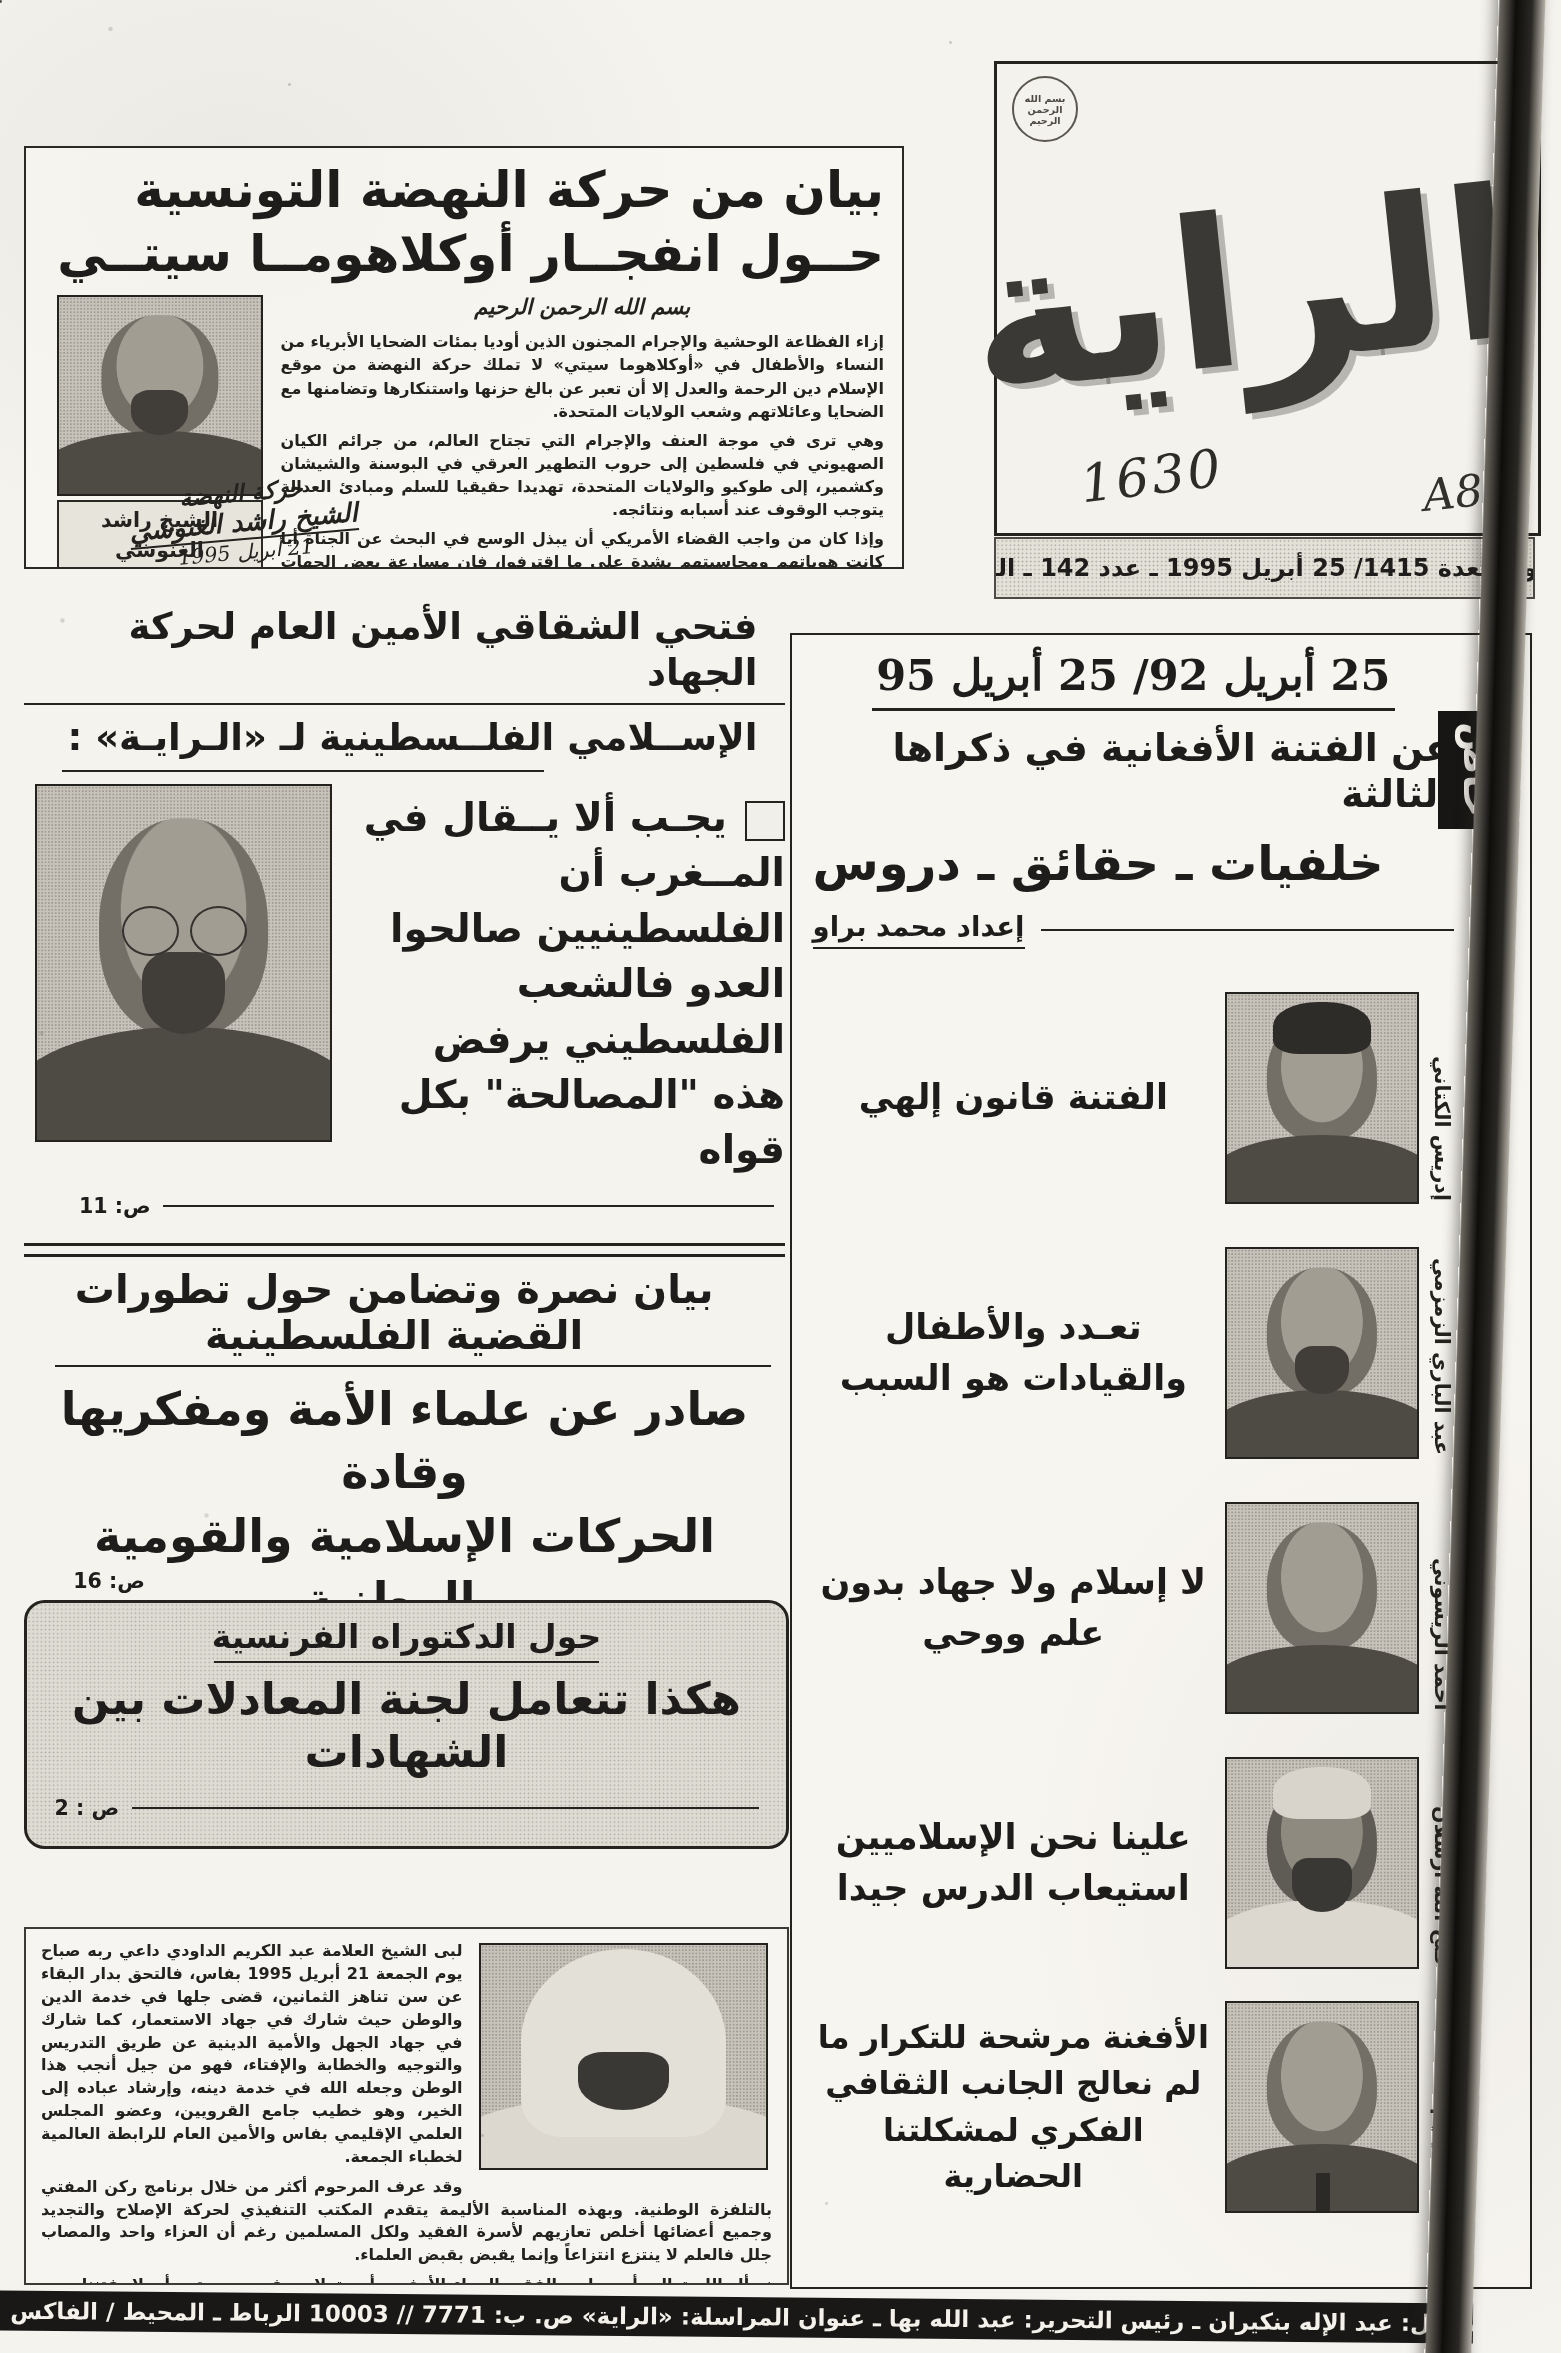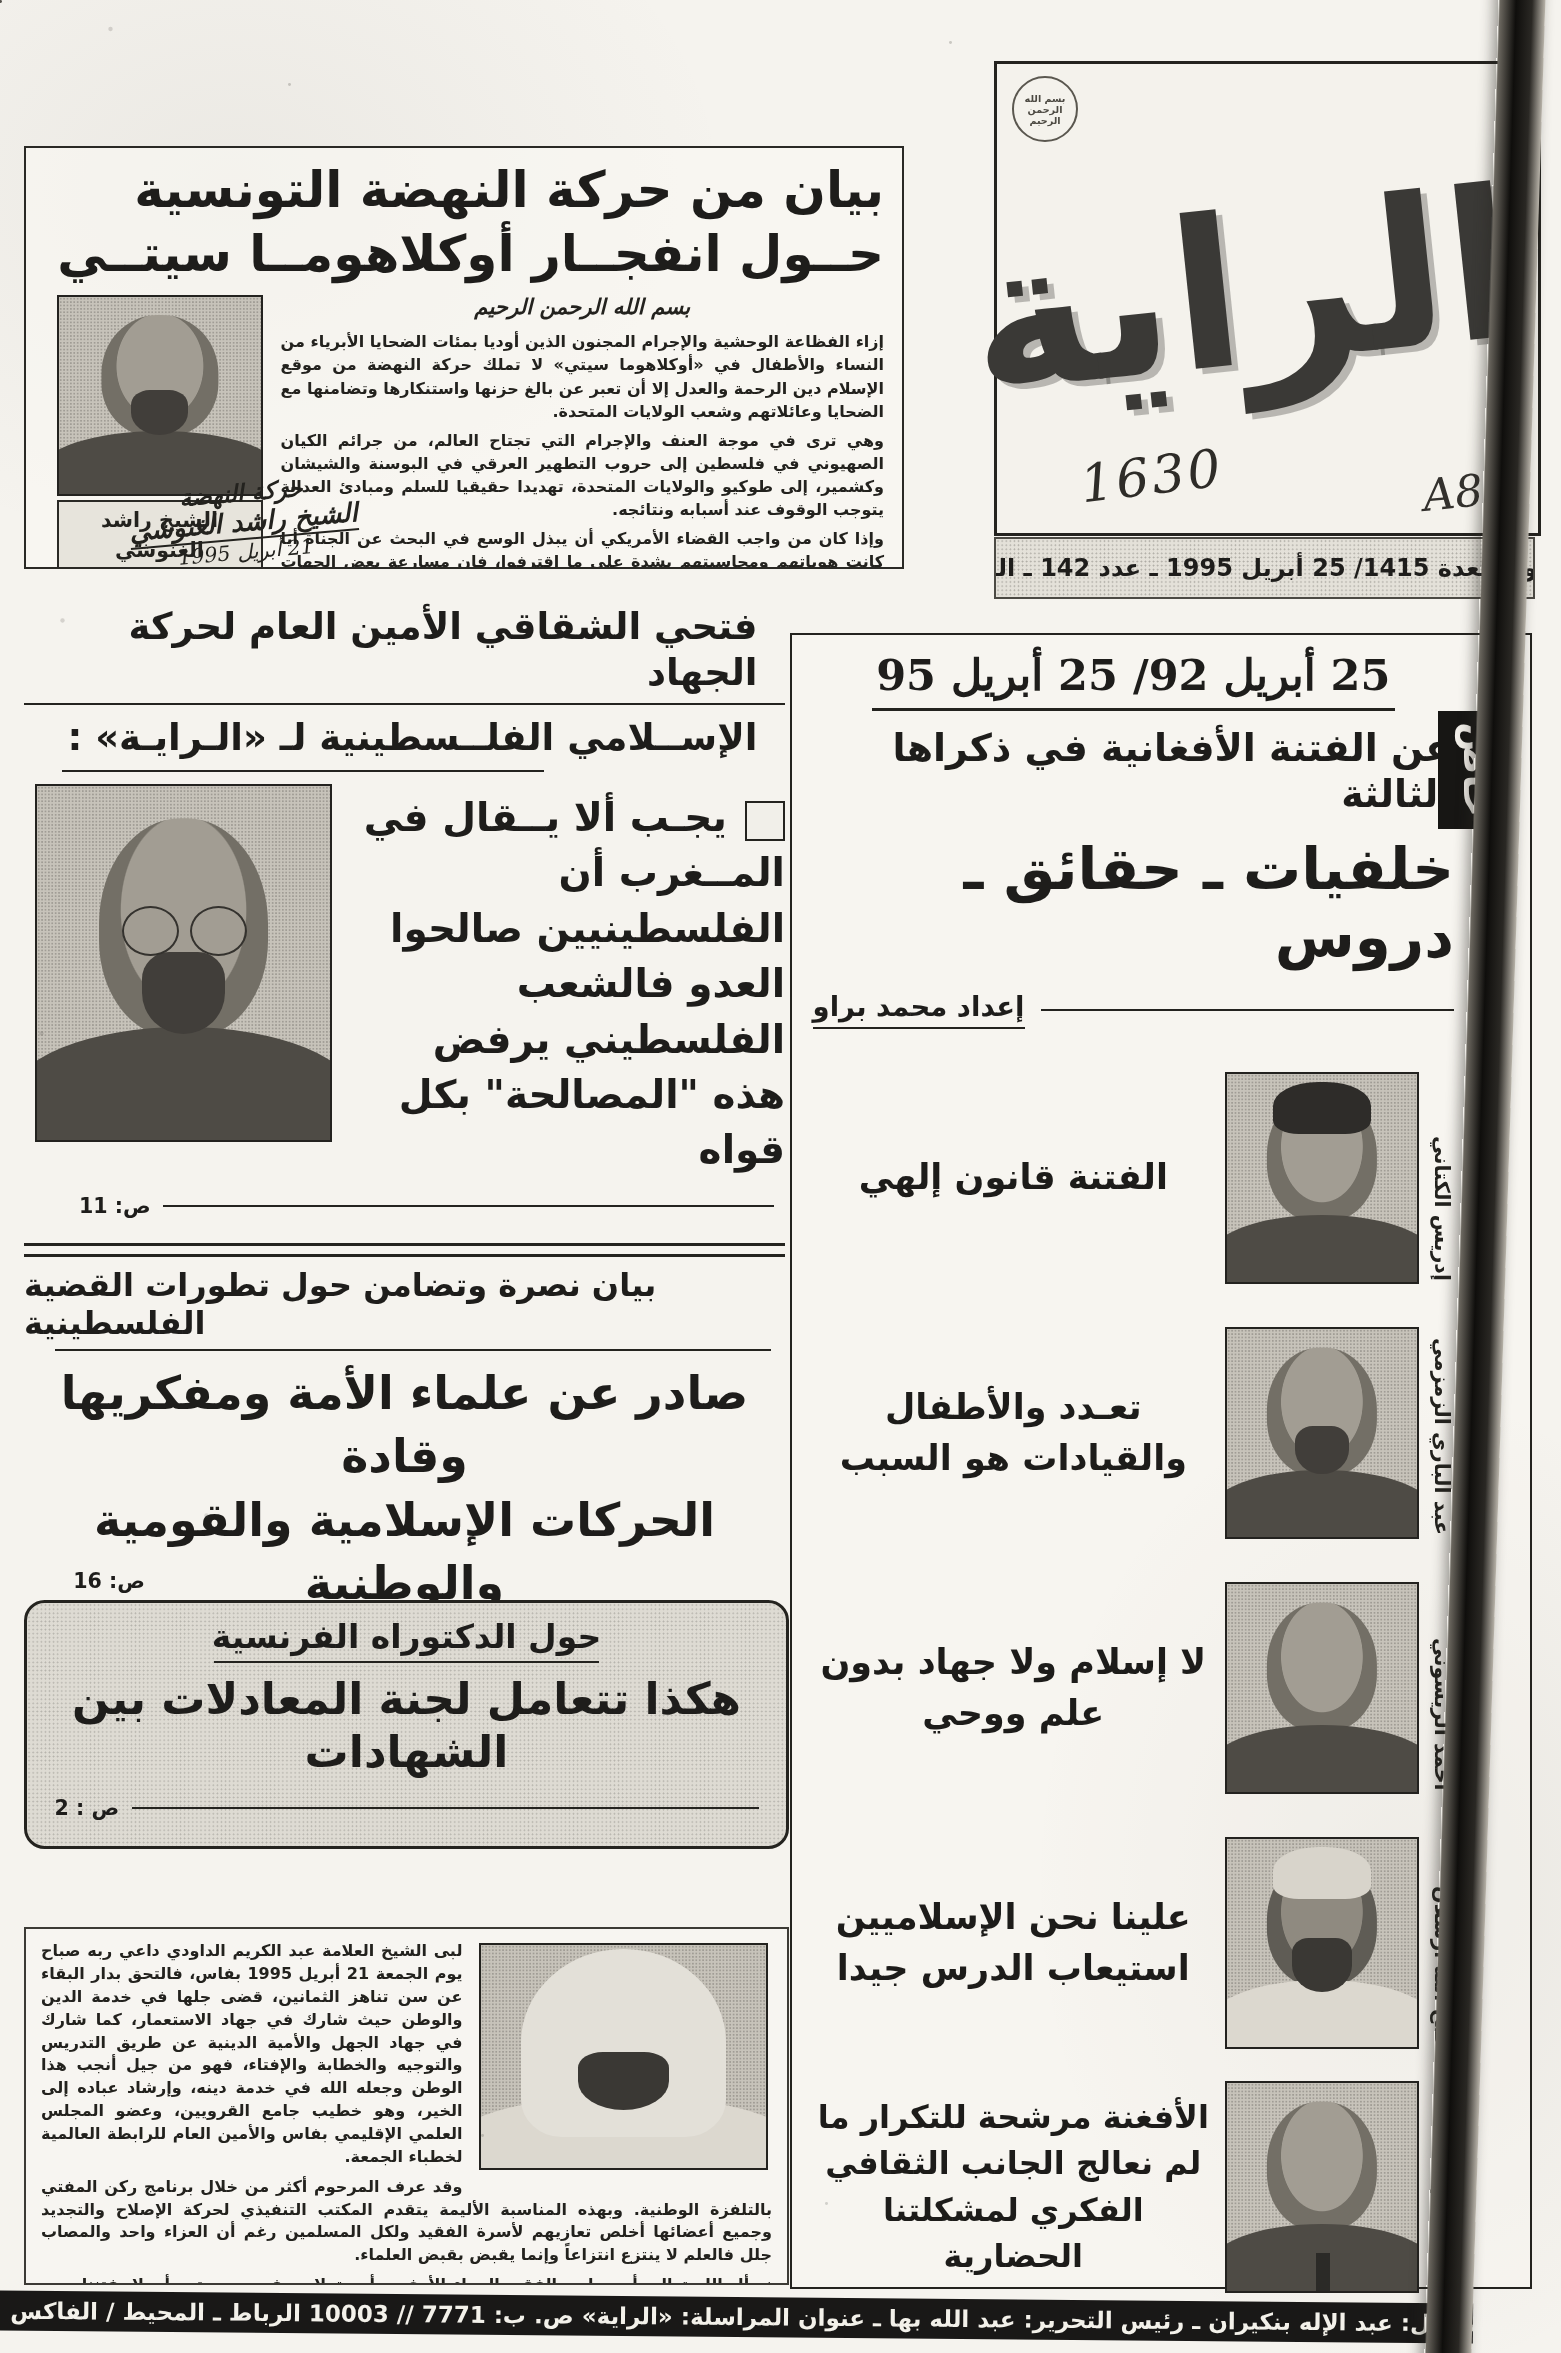--- a/index.html
+++ b/index.html
@@ -95,21 +95,21 @@
     display:inline-block; width:36px; height:36px; border:2.8px solid #24231f; background:#f1efe9;
     vertical-align:middle; margin-left:18px;
   }
   .pref{position:absolute; display:flex; align-items:center; gap:12.4px; font-size:20.6px; font-weight:bold;}
   .pref .line{flex:1; border-top:2.1px solid #24231f;}
   .pref.p11{left:55px; bottom:19px; width:695px; flex-direction:row-reverse;}
   
   .dbl{left:25px; top:1243px; width:761px; height:8.3px; border-top:3.4px solid #24231f; border-bottom:3.4px solid #24231f;}
   
   .solidarity{left:25px; top:1266px; width:761px; height:323px;}
-  .solid-kick{font-size:32px; font-weight:bold; text-align:left; padding-right:20.6px;}
+  .solid-kick{font-size:40px; font-weight:bold; text-align:center; padding-right:20.6px;}
   .solid-kick-rule{border-top:2.8px solid #24231f; width:716px; margin:6.9px 13.8px 11px 0;}
   .solid-head{font-size:46px; font-weight:bold; line-height:1.38; text-align:center; letter-spacing:0px;}
   .pref.p16{right:640px; bottom:-4.1px; width:96px;}
   
   .doctorate{
     left:25px; top:1600px; width:765px; height:249px; box-sizing:border-box;
     border:3.4px solid #24231f; border-radius:20.6px;
     background-color:#dedbd3;
     background-image:radial-gradient(rgba(30,28,24,.22) 0.7px, transparent 1px);
     background-size:4.1px 4.1px; padding:13.8px 27.5px;
@@ -146,21 +146,21 @@
   }
   .afg-date-rule{border-top:3.4px solid #24231f; width:523px; margin:8.3px auto 15px;}
   .badge-box{
     position:absolute; top:76px; right:12.4px; width:80px; height:118px; background:#171614;
     display:flex; align-items:center; justify-content:center;
   }
   .badge-box span{
     writing-mode:vertical-rl; color:#f2efe9; font-size:39px; font-weight:bold; letter-spacing:4.1px;
   }
   .afg-kick{font-size:38px; font-weight:bold; text-align:right; line-height:1.2; padding-right:2.8px; margin-top:4.1px;}
-  .afg-head{font-size:58px; font-weight:bold; text-align:right; margin-top:18px; letter-spacing:1.4px;}
+  .afg-head{font-size:48px; font-weight:bold; text-align:left; margin-top:18px; letter-spacing:1.4px;}
   .afg-byline-row{display:flex; align-items:center; gap:16.5px; margin-top:19px; flex-direction:row-reverse;}
   .afg-byline{font-size:27.5px; font-weight:bold; white-space:nowrap; border-bottom:2.1px solid #24231f; padding-bottom:4.1px;}
   .afg-byline-row .line{flex:1; border-top:2.1px solid #24231f;}
   .entry{display:flex; align-items:center; gap:11px; margin-top:43px;}
   .entry .cap{
     writing-mode:vertical-rl; font-size:20.6px; font-weight:bold; white-space:nowrap;
     height:206px; display:flex; align-items:center; color:#23221e;
   }
   .entry .portrait{flex:0 0 194px; width:194px; height:212px;}
   .entry .q{

